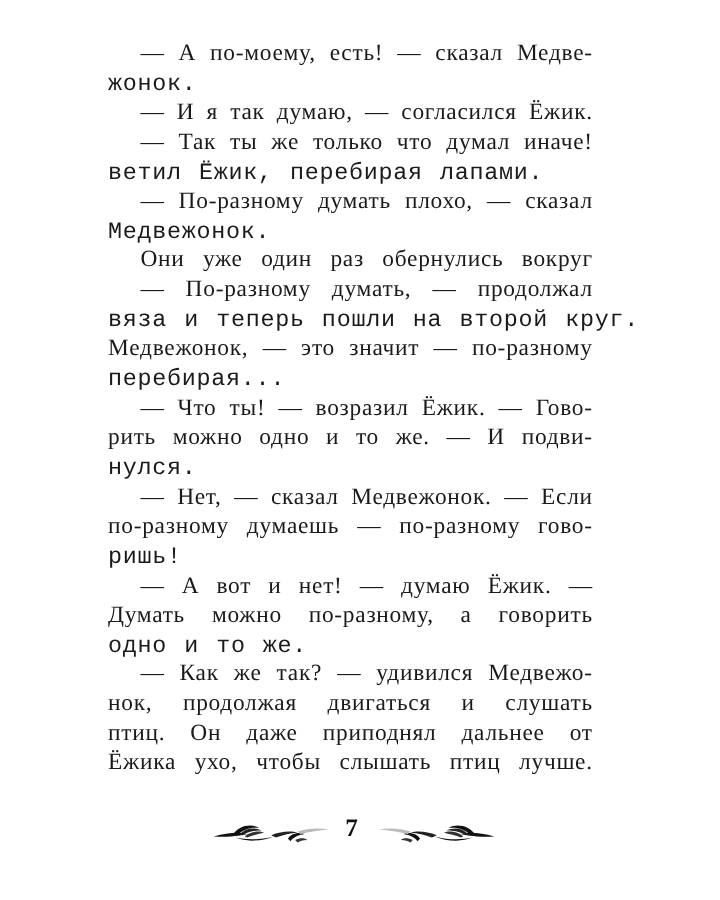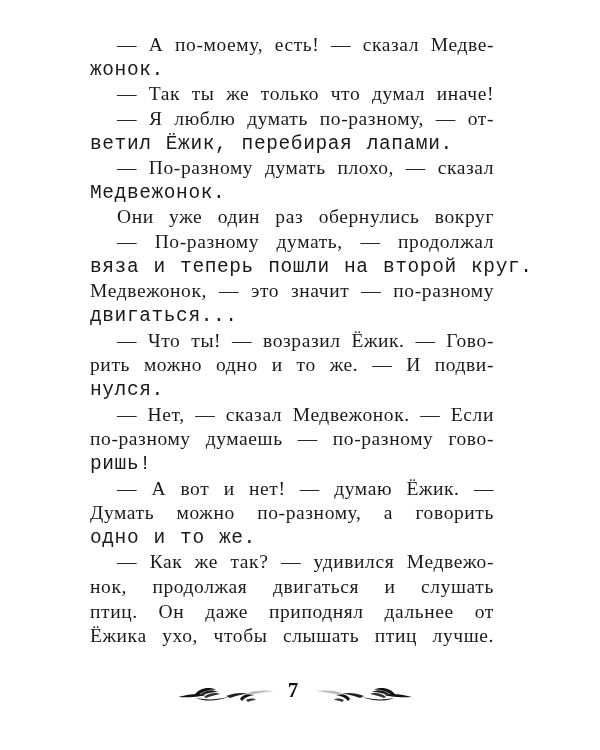--- a/index.html
+++ b/index.html
@@ -80,30 +80,30 @@
       line-height: 28px;
     }
   </style>
 </head>
 <body>
 
 <div class="page">
   <div class="text-block">
     <span class="line indent">— А по-моему, есть! — сказал Медве-</span>
     <span class="line last">жонок.</span>
+    <span class="line indent">— И я так думаю, — согласился Ёжик.</span>
     <span class="line indent">— Так ты же только что думал иначе!</span>
-    <span class="line indent">— Я люблю думать по-разному, — от-</span>
     <span class="line last">ветил Ёжик, перебирая лапами.</span>
     <span class="line indent">— По-разному думать плохо, — сказал</span>
     <span class="line last">Медвежонок.</span>
     <span class="line indent">Они уже один раз обернулись вокруг</span>
     <span class="line indent">— По-разному думать, — продолжал</span>
     <span class="line last">вяза и теперь пошли на второй круг.</span>
     <span class="line">Медвежонок, — это значит — по-разному</span>
-    <span class="line last">двигаться...</span>
+    <span class="line last">перебирая...</span>
     <span class="line indent">— Что ты! — возразил Ёжик. — Гово-</span>
     <span class="line">рить можно одно и то же. — И подви-</span>
     <span class="line last">нулся.</span>
     <span class="line indent">— Нет, — сказал Медвежонок. — Если</span>
     <span class="line">по-разному думаешь — по-разному гово-</span>
     <span class="line last">ришь!</span>
     <span class="line indent">— А вот и нет! — думаю Ёжик. —</span>
     <span class="line">Думать можно по-разному, а говорить</span>
     <span class="line last">одно и то же.</span>
     <span class="line indent">— Как же так? — удивился Медвежо-</span>

